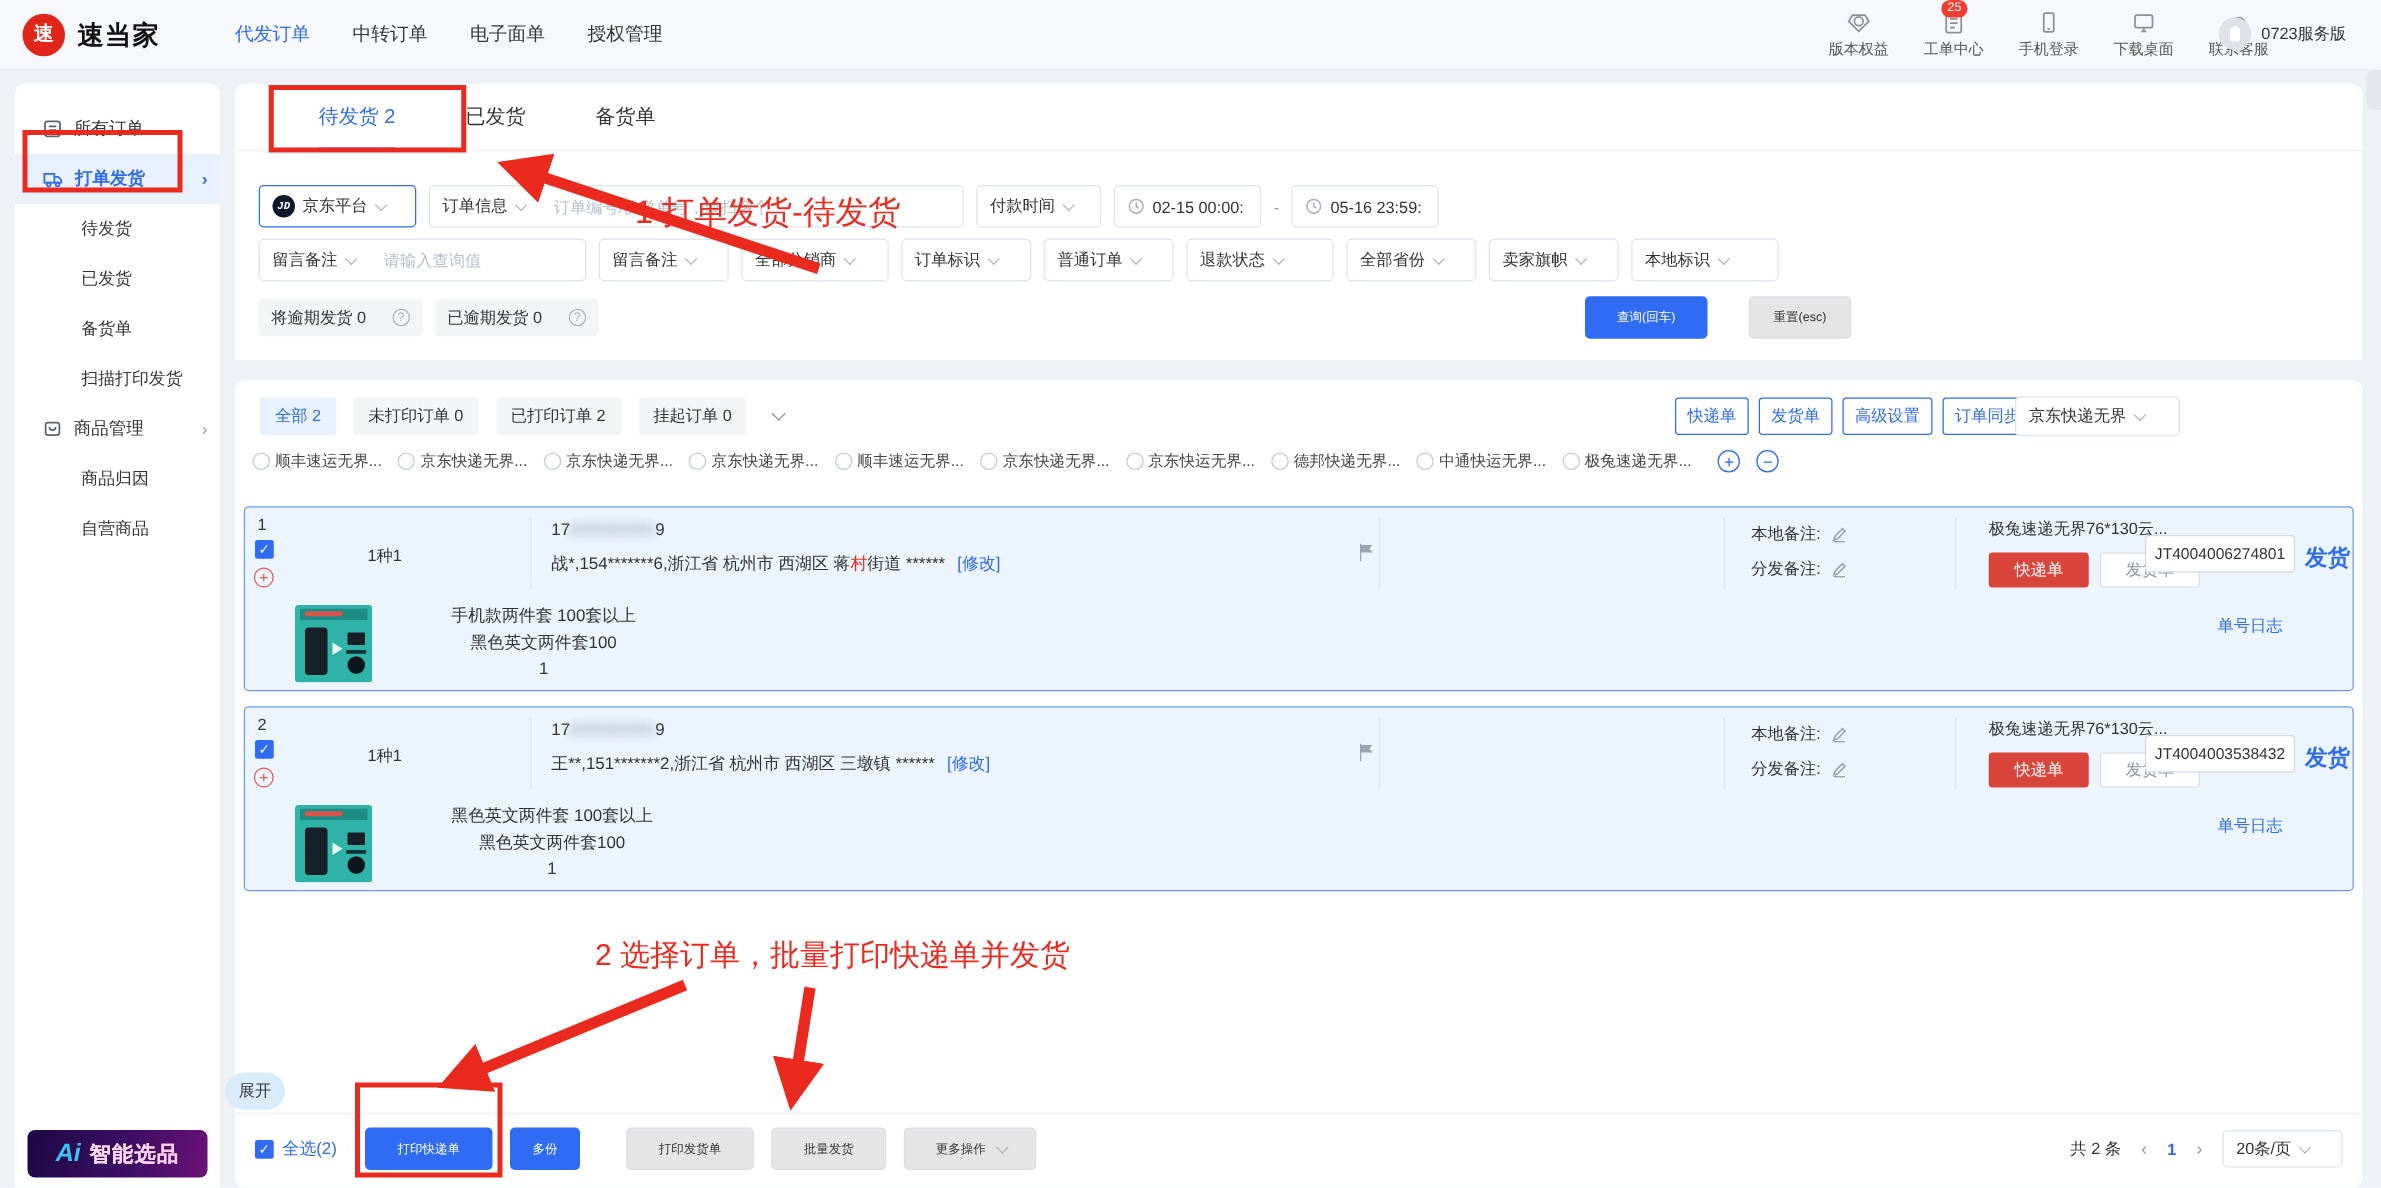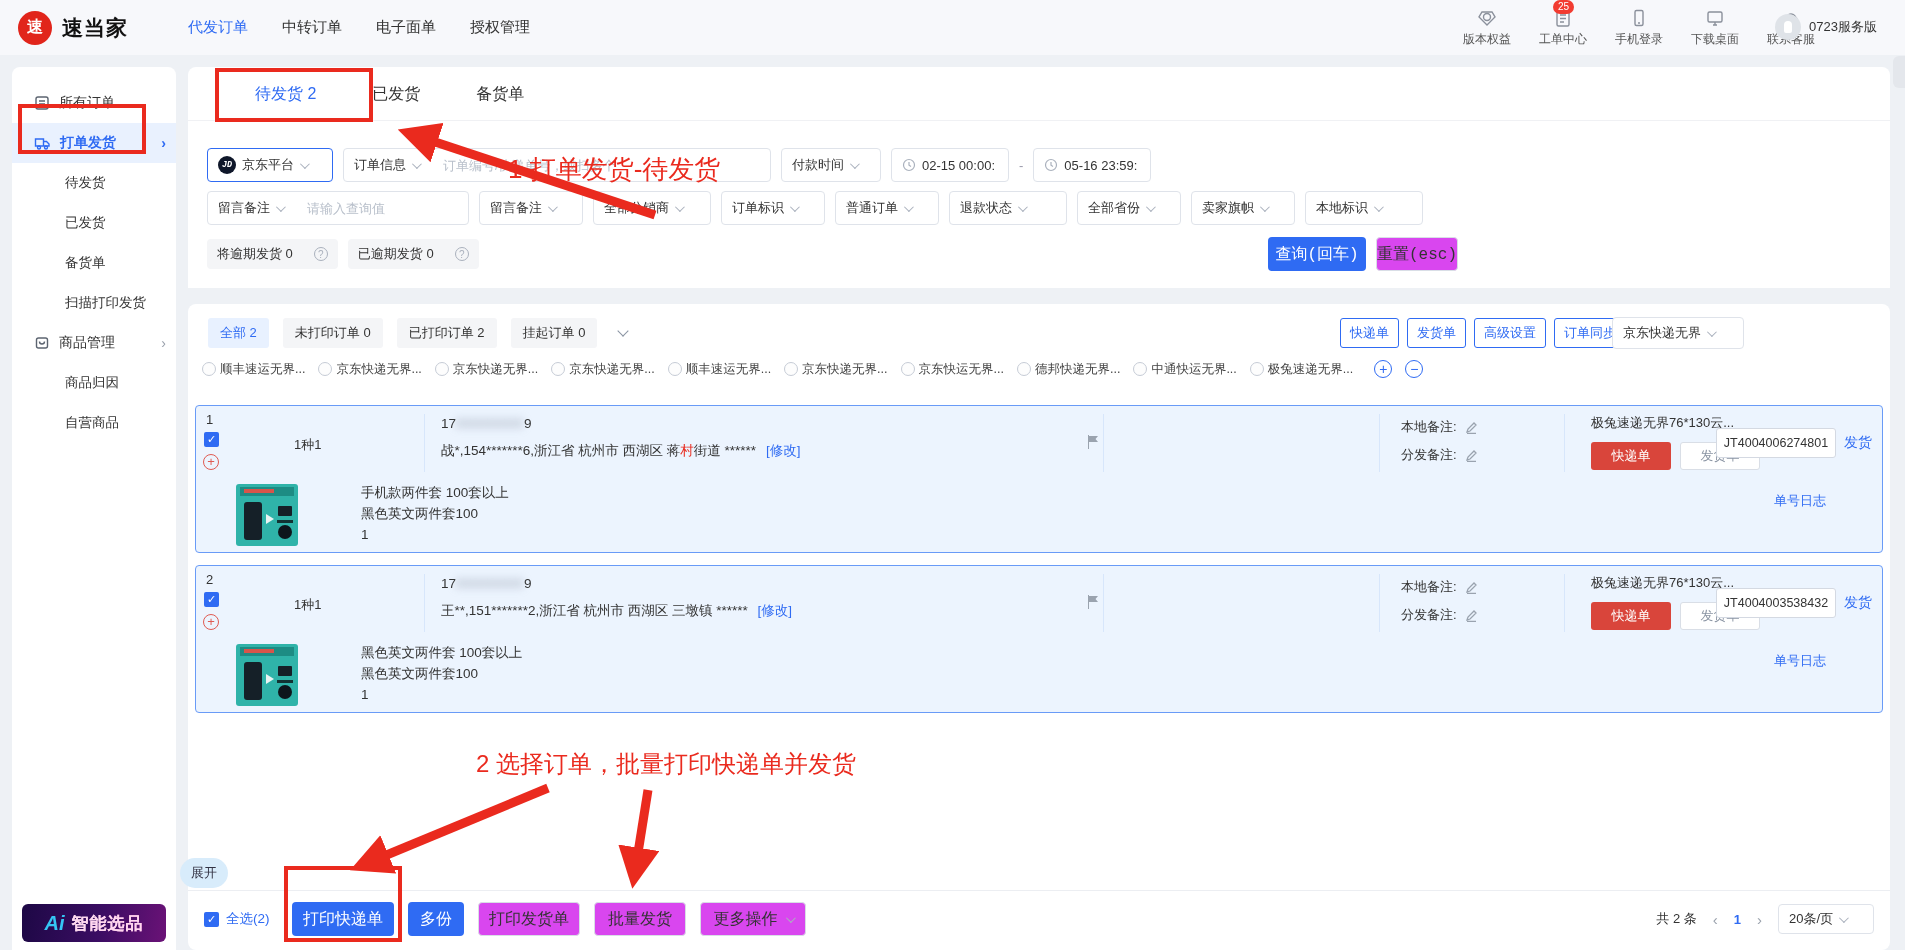--- a/index.html
+++ b/index.html
@@ -72,23 +72,23 @@
   .chev { width:7px; height:7px; border-right:1.5px solid #aab1bd; border-bottom:1.5px solid #aab1bd;
           transform:rotate(45deg) translateY(-2px); flex:none; }
   .jd-circle { width:18px; height:18px; border-radius:50%; background:#0f172a; color:#fff; font-size:8.5px;
                font-weight:bold; font-style:italic; display:flex; align-items:center; justify-content:center; flex:none;font-family:Liberation Mono, monospace; }
   .clock { color:#aab1bd; display:flex; flex:none; }
   .dash { color:#99a; }
   .tagbox { height:30px; background:#f4f5f7; border-radius:4px; display:flex; align-items:center; gap:21px;
             padding:0 10px; font-size:13px; color:#333; }
   .help-i { width:14px; height:14px; border:1px solid #aab1bd; border-radius:50%; color:#aab1bd; font-size:10px;
             display:flex; align-items:center; justify-content:center; }
-  .btn { border-radius:4px; display:flex; align-items:center; justify-content:center; cursor:pointer; font-size:16px;font-family:Liberation Mono, monospace; }
+  .btn { border-radius:4px; display:flex; align-items:center; justify-content:center; cursor:pointer; font-size:10px; }
   .btn.primary { background:#2f6bf3; color:#fff; }
-  .btn.plain { background:#d946ef; border:1px solid #d9dee6; color:#333; }
+  .btn.plain { background:#e5e5e5; border:1px solid #d9dee6; color:#333;margin-left:23px; }
 
   
   .chip { height:30px; border-radius:3px; background:#f4f5f7; color:#333; font-size:13px; display:flex;
           align-items:center; padding:0 12px; cursor:pointer; }
   .chip.active { background:#e8f1ff; color:#2f6bf3; }
   .chev-down { width:8px; height:8px; border-right:1.5px solid #8a94a3; border-bottom:1.5px solid #8a94a3;
                transform:rotate(45deg); margin:0 0 4px 8px; align-self:center; }
   .act-btn { height:30px; border:1px solid #2f6bf3; color:#2f6bf3; background:#fff; border-radius:3px;
              font-size:13px; display:flex; align-items:center; padding:0 9px; cursor:pointer; }
   .sort-sel { height:32px; width:132px; }
@@ -121,22 +121,22 @@
   .pencil { color:#9aa3af; display:flex; cursor:pointer; }
   .oc-courier { position:absolute; left:1395px; top:8px; width:175px; font-size:13px; color:#333;
                 white-space:nowrap; overflow:hidden; text-overflow:ellipsis; }
   .oc-btn { position:absolute; top:36px; width:80px; height:28px; border-radius:3px; font-size:13px;
             display:flex; align-items:center; justify-content:center; cursor:pointer; }
   .oc-btn.red { left:1395px; background:#d9453b; color:#fff; }
   .oc-btn.gray { left:1484px; background:#fff; border:1px solid #d9dee6; color:#8a94a3; }
   .oc-track { position:absolute; left:1520px; top:22px; width:120px; height:30px; background:#fff;
               border:1px solid #d4d9e2; border-radius:3px; display:flex; align-items:center; justify-content:center;
               font-size:12.5px; color:#333; }
-  .oc-ship { position:absolute; left:1648px; top:28px; font-size:14px; }
-  .oc-prod { position:absolute; left:0; top:76px; right:0; height:70px; }
+  .oc-ship { position:absolute; left:1648px; top:28px; font-size:18px;font-weight:bold; }
+  .oc-prod { position:absolute; left:0; top:76px; right:0; height:70px;text-align:center; }
   .thumb { position:absolute; left:40px; top:2px; width:62px; height:62px; border-radius:3px; overflow:hidden; }
   .prod-text { position:absolute; left:165px; top:0; font-size:13.5px; color:#333; line-height:21px; }
   .oc-log { position:absolute; right:56px; top:10px; font-size:13px; }
 
   
   .foot-line { position:absolute; left:0; right:0; top:586px; border-top:1px solid #eceef2; }
   .expand-pill { position:absolute; left:-8px; top:554px; width:48px; height:30px; background:#d8ecfb;
                  border-radius:15px; display:flex; align-items:center; justify-content:center; font-size:13px;
                  color:#334; cursor:pointer; z-index:5; }
   .foot-btn { position:absolute; top:598px; height:34px; }

